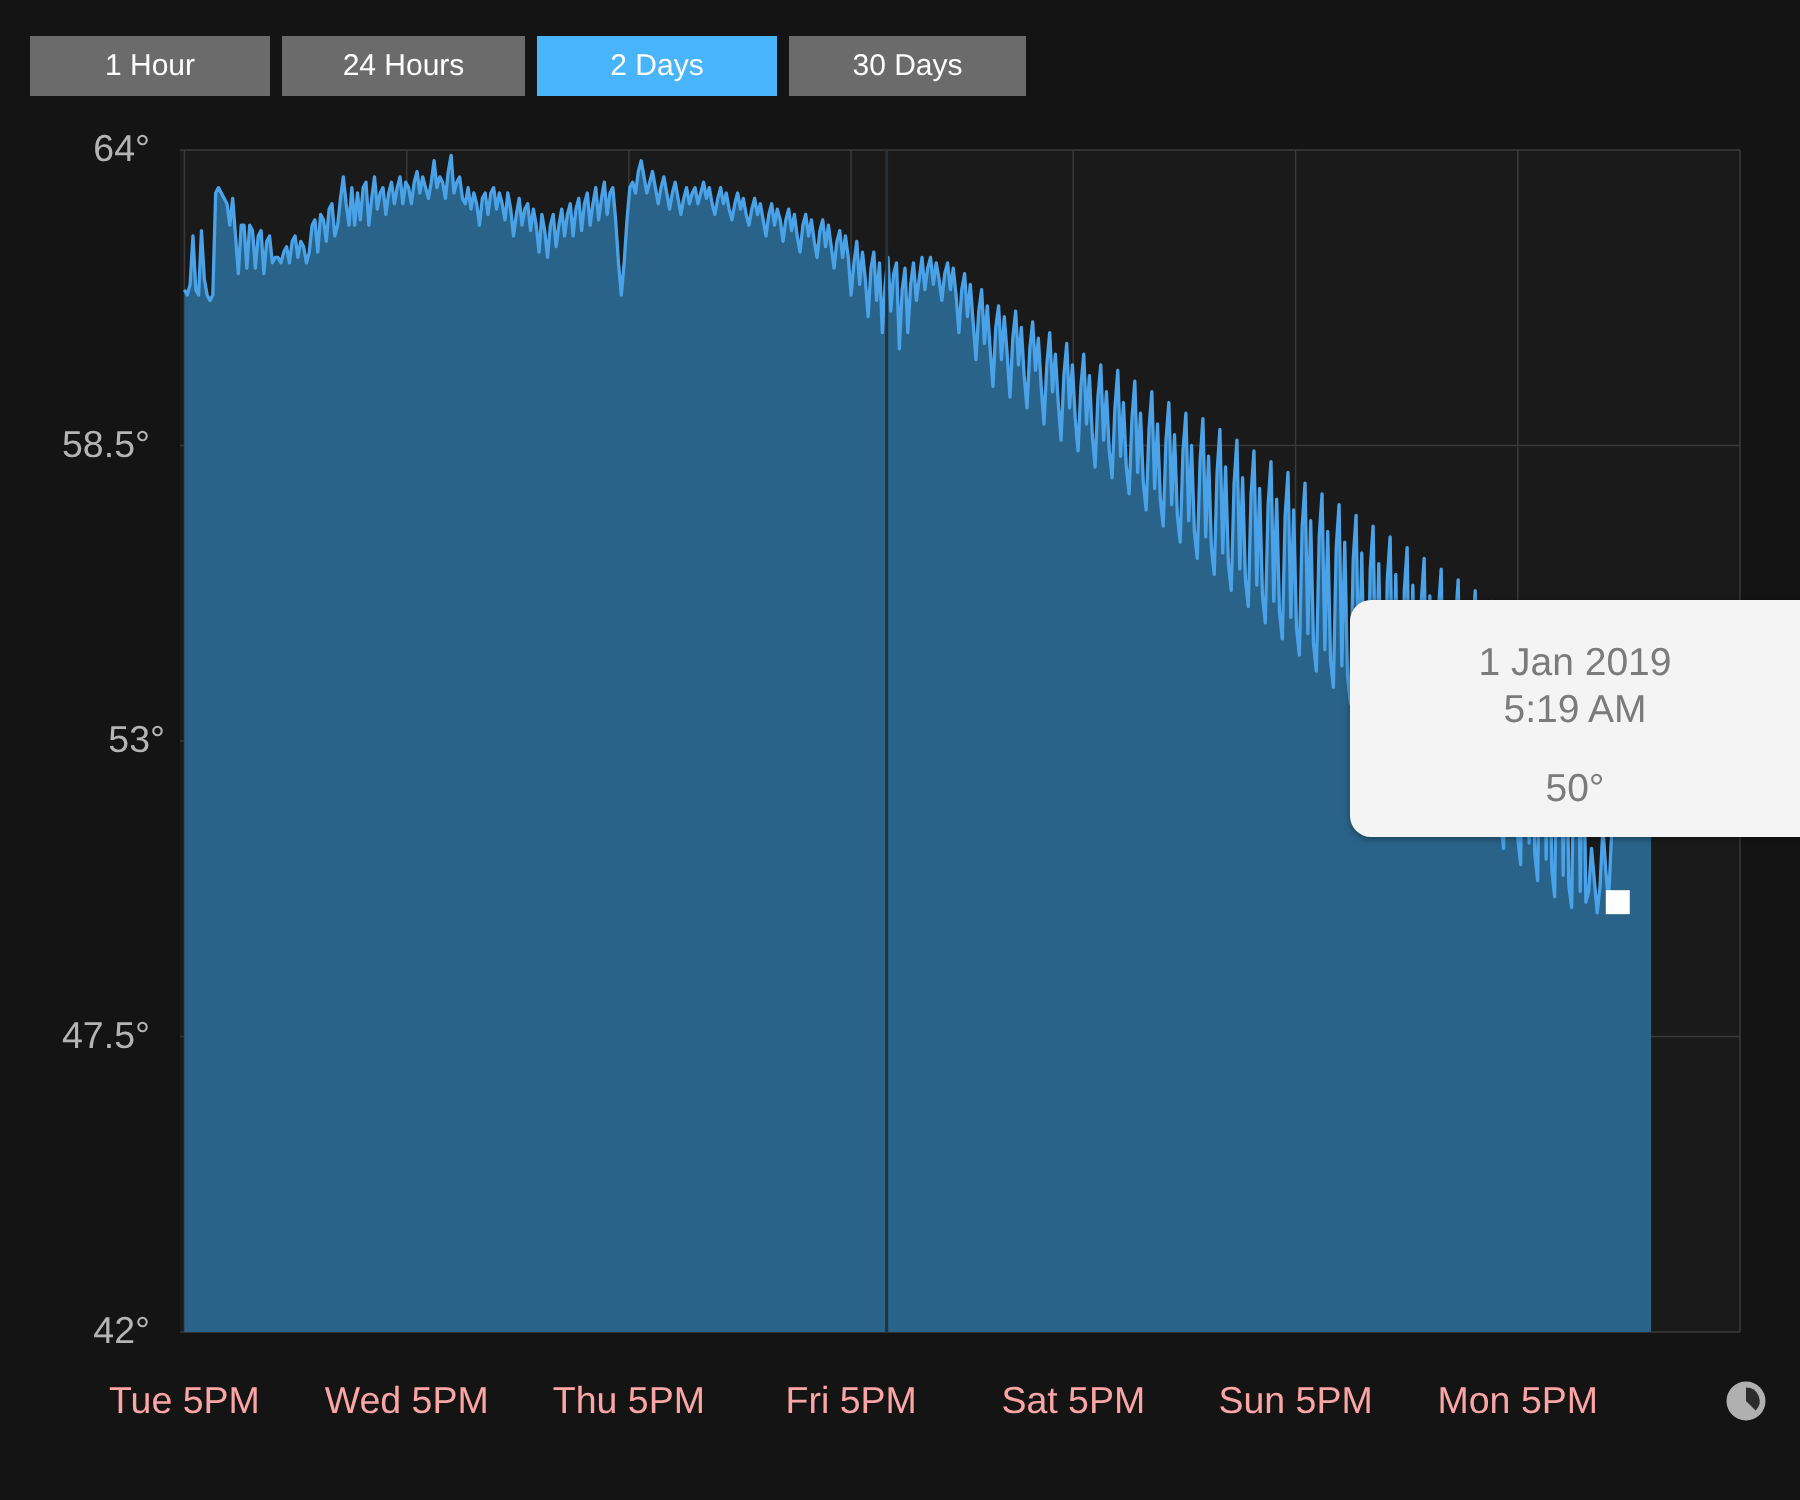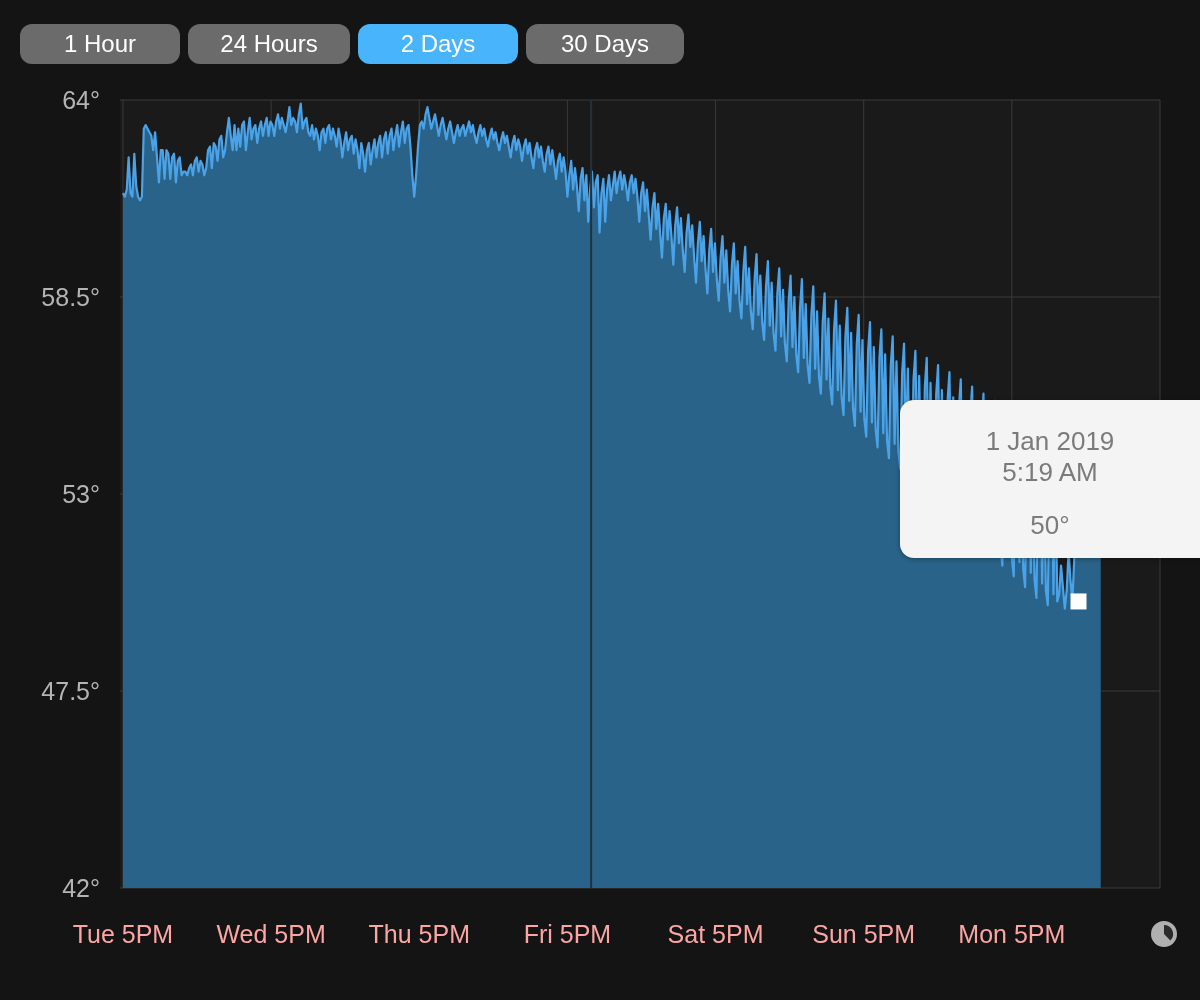--- a/index.html
+++ b/index.html
@@ -12,24 +12,24 @@
   }
   
   #toolbar{
     position:absolute;left:0;top:0;width:1200px;height:88px;
   }
   .range-group{
     position:absolute;left:20px;top:24px;display:flex;gap:8px;
   }
   .range-btn{
     height:40px;
-    border-radius:12px;
+    border-radius:0;
     background:#6b6b6b;
     color:#ffffff;
-    font-size:24px;
+    font-size:20px;
     line-height:40px;
     padding:0 20px;
     text-align:center;
     box-sizing:border-box;
     white-space:nowrap;
     cursor:default;
     user-select:none;
   }
   .range-btn.active{ background:#47b4fb; }
   #btn-1h{width:160px;}
@@ -125,21 +125,21 @@
       <line x1="1011.8518518518518" y1="12" x2="1011.8518518518518" y2="800" stroke="#3a3a3a" stroke-width="1"></line>
       <line x1="1160" y1="12" x2="1160" y2="800" stroke="#3a3a3a" stroke-width="1"></line>
       <path d="M 122.96296296296296 800 L 122.96296296296296 105.12727272727284 L 124.85 108.71 L 126.75 101.55 L 128.64 69.31 L 130.53 105.13 L 132.42 108.71 L 134.31 65.73 L 136.20 97.96 L 138.09 108.71 L 139.98 112.29 L 141.88 108.71 L 143.77 40.65 L 145.66 37.07 L 147.55 40.65 L 149.44 44.24 L 151.33 47.82 L 153.22 62.15 L 155.11 44.24 L 157.01 69.31 L 158.90 94.38 L 160.79 62.15 L 162.68 62.15 L 164.57 90.80 L 166.46 62.15 L 168.35 65.73 L 170.24 90.80 L 172.14 69.31 L 174.03 65.73 L 175.92 94.38 L 177.81 72.89 L 179.70 69.31 L 181.59 87.22 L 183.48 83.64 L 185.37 83.64 L 187.27 87.22 L 189.16 80.05 L 191.05 76.47 L 192.94 87.22 L 194.83 72.89 L 196.72 69.31 L 198.61 83.64 L 200.50 72.89 L 202.40 76.47 L 204.29 87.22 L 206.18 80.05 L 208.07 62.15 L 209.96 58.56 L 211.85 80.05 L 213.74 54.98 L 215.63 58.56 L 217.53 72.89 L 219.42 51.40 L 221.31 47.82 L 223.20 69.31 L 225.09 62.15 L 226.98 44.24 L 228.87 29.91 L 230.76 47.82 L 232.66 62.15 L 234.55 37.07 L 236.44 62.15 L 238.33 40.65 L 240.22 58.56 L 242.11 37.07 L 244.00 33.49 L 245.89 62.15 L 247.79 44.24 L 249.68 29.91 L 251.57 51.40 L 253.46 40.65 L 255.35 37.07 L 257.24 54.98 L 259.13 40.65 L 261.02 33.49 L 262.92 47.82 L 264.81 37.07 L 266.70 29.91 L 268.59 47.82 L 270.48 33.49 L 272.37 37.07 L 274.26 47.82 L 276.15 33.49 L 278.05 26.33 L 279.94 40.65 L 281.83 29.91 L 283.72 37.07 L 285.61 44.24 L 287.50 33.49 L 289.39 19.16 L 291.28 37.07 L 293.18 29.91 L 295.07 33.49 L 296.96 44.24 L 298.85 26.33 L 300.74 15.58 L 302.63 40.65 L 304.52 33.49 L 306.41 29.91 L 308.31 44.24 L 310.20 47.82 L 312.09 37.07 L 313.98 51.40 L 315.87 40.65 L 317.76 47.82 L 319.65 62.15 L 321.54 44.24 L 323.44 40.65 L 325.33 54.98 L 327.22 40.65 L 329.11 37.07 L 331.00 51.40 L 332.89 40.65 L 334.78 47.82 L 336.67 58.56 L 338.57 40.65 L 340.46 51.40 L 342.35 69.31 L 344.24 54.98 L 346.13 44.24 L 348.02 62.15 L 349.91 51.40 L 351.80 47.82 L 353.70 65.73 L 355.59 51.40 L 357.48 62.15 L 359.37 80.05 L 361.26 54.98 L 363.15 65.73 L 365.04 83.64 L 366.93 62.15 L 368.83 54.98 L 370.72 76.47 L 372.61 62.15 L 374.50 51.40 L 376.39 69.31 L 378.28 54.98 L 380.17 47.82 L 382.06 69.31 L 383.96 51.40 L 385.85 44.24 L 387.74 65.73 L 389.63 47.82 L 391.52 40.65 L 393.41 62.15 L 395.30 47.82 L 397.19 37.07 L 399.09 58.56 L 400.98 44.24 L 402.87 33.49 L 404.76 54.98 L 406.65 40.65 L 408.54 37.07 L 410.43 58.56 L 412.32 87.22 L 414.22 108.71 L 416.11 87.22 L 418.00 58.56 L 419.89 37.07 L 421.78 33.49 L 423.67 40.65 L 425.56 26.33 L 427.45 19.16 L 429.35 29.91 L 431.24 40.65 L 433.13 33.49 L 435.02 26.33 L 436.91 37.07 L 438.80 47.82 L 440.69 37.07 L 442.58 29.91 L 444.48 40.65 L 446.37 51.40 L 448.26 40.65 L 450.15 33.49 L 452.04 44.24 L 453.93 54.98 L 455.82 44.24 L 457.71 37.07 L 459.61 47.82 L 461.50 40.65 L 463.39 37.07 L 465.28 47.82 L 467.17 40.65 L 469.06 33.49 L 470.95 44.24 L 472.84 37.07 L 474.74 47.82 L 476.63 54.98 L 478.52 44.24 L 480.41 37.07 L 482.30 47.82 L 484.19 40.65 L 486.08 51.40 L 487.97 58.56 L 489.87 47.82 L 491.76 40.65 L 493.65 51.40 L 495.54 44.24 L 497.43 54.98 L 499.32 62.15 L 501.21 51.40 L 503.10 44.24 L 505.00 54.98 L 506.89 47.82 L 508.78 58.56 L 510.67 69.31 L 512.56 54.98 L 514.45 47.82 L 516.34 62.15 L 518.23 51.40 L 520.13 58.56 L 522.02 72.89 L 523.91 58.56 L 525.80 51.40 L 527.69 65.73 L 529.58 54.98 L 531.47 69.31 L 533.36 80.05 L 535.26 62.15 L 537.15 54.98 L 539.04 69.31 L 540.93 58.56 L 542.82 72.89 L 544.71 83.64 L 546.60 65.73 L 548.49 58.56 L 550.39 76.47 L 552.28 62.15 L 554.17 76.47 L 556.06 90.80 L 557.95 72.89 L 559.84 65.73 L 561.73 83.64 L 563.62 69.31 L 565.52 83.64 L 567.41 108.71 L 569.30 87.22 L 571.19 72.89 L 573.08 101.55 L 574.97 80.05 L 576.86 97.96 L 578.75 123.04 L 580.65 90.80 L 582.54 80.05 L 584.43 112.29 L 586.32 87.22 L 588.21 133.78 L 590.10 101.55 L 591.99 83.64 L 593.88 119.45 L 595.78 94.38 L 597.67 87.22 L 599.56 144.53 L 601.45 105.13 L 603.34 90.80 L 605.23 133.78 L 607.12 101.55 L 609.01 87.22 L 610.91 112.29 L 612.80 97.96 L 614.69 83.64 L 616.58 105.13 L 618.47 90.80 L 620.36 83.64 L 622.25 101.55 L 624.14 87.22 L 626.04 97.96 L 627.93 112.29 L 629.82 94.38 L 631.71 87.22 L 633.60 105.13 L 635.49 90.80 L 637.38 108.71 L 639.28 133.78 L 641.17 105.13 L 643.06 94.38 L 644.95 123.04 L 646.84 101.55 L 648.73 126.62 L 650.62 151.69 L 652.51 119.45 L 654.41 105.13 L 656.30 140.95 L 658.19 115.87 L 660.08 144.53 L 661.97 169.60 L 663.86 130.20 L 665.75 115.87 L 667.64 151.69 L 669.54 123.04 L 671.43 148.11 L 673.32 176.76 L 675.21 137.36 L 677.10 119.45 L 678.99 155.27 L 680.88 130.20 L 682.77 162.44 L 684.67 183.93 L 686.56 144.53 L 688.45 126.62 L 690.34 158.85 L 692.23 137.36 L 694.12 169.60 L 696.01 194.67 L 697.90 155.27 L 699.80 133.78 L 701.69 173.18 L 703.58 148.11 L 705.47 180.35 L 707.36 205.42 L 709.25 162.44 L 711.14 140.95 L 713.03 183.93 L 714.93 155.27 L 716.82 191.09 L 718.71 212.58 L 720.60 169.60 L 722.49 148.11 L 724.38 194.67 L 726.27 162.44 L 728.16 201.84 L 730.06 223.33 L 731.95 176.76 L 733.84 155.27 L 735.73 205.42 L 737.62 173.18 L 739.51 212.58 L 741.40 230.49 L 743.29 183.93 L 745.19 158.85 L 747.08 216.16 L 748.97 180.35 L 750.86 223.33 L 752.75 241.24 L 754.64 191.09 L 756.53 166.02 L 758.42 226.91 L 760.32 187.51 L 762.21 234.07 L 764.10 251.98 L 765.99 198.25 L 767.88 173.18 L 769.77 237.65 L 771.66 194.67 L 773.55 244.82 L 775.45 262.73 L 777.34 205.42 L 779.23 180.35 L 781.12 248.40 L 783.01 201.84 L 784.90 255.56 L 786.79 273.47 L 788.68 212.58 L 790.58 187.51 L 792.47 259.15 L 794.36 209.00 L 796.25 266.31 L 798.14 284.22 L 800.03 219.75 L 801.92 191.09 L 803.81 269.89 L 805.71 216.16 L 807.60 277.05 L 809.49 294.96 L 811.38 226.91 L 813.27 198.25 L 815.16 280.64 L 817.05 223.33 L 818.94 287.80 L 820.84 305.71 L 822.73 234.07 L 824.62 205.42 L 826.51 291.38 L 828.40 230.49 L 830.29 298.55 L 832.18 316.45 L 834.07 241.24 L 835.97 212.58 L 837.86 302.13 L 839.75 237.65 L 841.64 309.29 L 843.53 327.20 L 845.42 248.40 L 847.31 219.75 L 849.20 312.87 L 851.10 244.82 L 852.99 320.04 L 854.88 337.95 L 856.77 255.56 L 858.66 226.91 L 860.55 323.62 L 862.44 251.98 L 864.33 330.78 L 866.23 348.69 L 868.12 262.73 L 870.01 234.07 L 871.90 334.36 L 873.79 259.15 L 875.68 341.53 L 877.57 359.44 L 879.46 269.89 L 881.36 241.24 L 883.25 345.11 L 885.14 266.31 L 887.03 352.27 L 888.92 370.18 L 890.81 277.05 L 892.70 248.40 L 894.59 355.85 L 896.49 273.47 L 898.38 363.02 L 900.27 380.93 L 902.16 284.22 L 904.05 255.56 L 905.94 366.60 L 907.83 280.64 L 909.72 373.76 L 911.62 391.67 L 913.51 291.38 L 915.40 262.73 L 917.29 377.35 L 919.18 287.80 L 921.07 384.51 L 922.96 402.42 L 924.85 298.55 L 926.75 269.89 L 928.64 388.09 L 930.53 294.96 L 932.42 395.25 L 934.31 413.16 L 936.20 305.71 L 938.09 277.05 L 939.98 398.84 L 941.88 302.13 L 943.77 406.00 L 945.66 423.91 L 947.55 312.87 L 949.44 284.22 L 951.33 409.58 L 953.22 309.29 L 955.11 416.75 L 957.01 434.65 L 958.90 320.04 L 960.79 291.38 L 962.68 420.33 L 964.57 316.45 L 966.46 427.49 L 968.35 445.40 L 970.24 327.20 L 972.14 298.55 L 974.03 431.07 L 975.92 323.62 L 977.81 438.24 L 979.70 456.15 L 981.59 334.36 L 983.48 305.71 L 985.37 441.82 L 987.27 330.78 L 989.16 448.98 L 991.05 466.89 L 992.94 341.53 L 994.83 312.87 L 996.72 452.56 L 998.61 337.95 L 1000.50 459.73 L 1002.40 477.64 L 1004.29 348.69 L 1006.18 320.04 L 1008.07 463.31 L 1009.96 345.11 L 1011.85 470.47 L 1013.74 488.38 L 1015.63 355.85 L 1017.53 327.20 L 1019.42 474.05 L 1021.31 352.27 L 1023.20 481.22 L 1025.09 499.13 L 1026.98 363.02 L 1028.87 334.36 L 1030.76 484.80 L 1032.66 359.44 L 1034.55 491.96 L 1036.44 509.87 L 1038.33 370.18 L 1040.22 341.53 L 1042.11 495.55 L 1044.00 366.60 L 1045.89 502.71 L 1047.79 517.04 L 1049.68 377.35 L 1051.57 348.69 L 1053.46 506.29 L 1055.35 373.76 L 1057.24 513.45 L 1059.13 506.29 L 1061.02 477.64 L 1062.92 499.13 L 1064.81 520.62 L 1066.70 502.71 L 1068.59 463.31 L 1070.48 491.96 L 1072.37 513.45 L 1074.26 470.47 L 1076.15 441.82 L 1078.05 459.73 L 1079.94 427.49 L 1081.83 406.00 L 1083.72 420.33 L 1085.61 391.67 L 1087.50 377.35 L 1089.39 398.84 L 1091.28 384.51 L 1093.18 391.67 L 1095.07 406.00 L 1096.96 380.93 L 1098.85 370.18 L 1100.74 388.09 L 1100.7407407407406 800 Z" fill="#2a6389" stroke="none"></path>
       <path d="M 122.96296296296296 105.12727272727284 L 124.85 108.71 L 126.75 101.55 L 128.64 69.31 L 130.53 105.13 L 132.42 108.71 L 134.31 65.73 L 136.20 97.96 L 138.09 108.71 L 139.98 112.29 L 141.88 108.71 L 143.77 40.65 L 145.66 37.07 L 147.55 40.65 L 149.44 44.24 L 151.33 47.82 L 153.22 62.15 L 155.11 44.24 L 157.01 69.31 L 158.90 94.38 L 160.79 62.15 L 162.68 62.15 L 164.57 90.80 L 166.46 62.15 L 168.35 65.73 L 170.24 90.80 L 172.14 69.31 L 174.03 65.73 L 175.92 94.38 L 177.81 72.89 L 179.70 69.31 L 181.59 87.22 L 183.48 83.64 L 185.37 83.64 L 187.27 87.22 L 189.16 80.05 L 191.05 76.47 L 192.94 87.22 L 194.83 72.89 L 196.72 69.31 L 198.61 83.64 L 200.50 72.89 L 202.40 76.47 L 204.29 87.22 L 206.18 80.05 L 208.07 62.15 L 209.96 58.56 L 211.85 80.05 L 213.74 54.98 L 215.63 58.56 L 217.53 72.89 L 219.42 51.40 L 221.31 47.82 L 223.20 69.31 L 225.09 62.15 L 226.98 44.24 L 228.87 29.91 L 230.76 47.82 L 232.66 62.15 L 234.55 37.07 L 236.44 62.15 L 238.33 40.65 L 240.22 58.56 L 242.11 37.07 L 244.00 33.49 L 245.89 62.15 L 247.79 44.24 L 249.68 29.91 L 251.57 51.40 L 253.46 40.65 L 255.35 37.07 L 257.24 54.98 L 259.13 40.65 L 261.02 33.49 L 262.92 47.82 L 264.81 37.07 L 266.70 29.91 L 268.59 47.82 L 270.48 33.49 L 272.37 37.07 L 274.26 47.82 L 276.15 33.49 L 278.05 26.33 L 279.94 40.65 L 281.83 29.91 L 283.72 37.07 L 285.61 44.24 L 287.50 33.49 L 289.39 19.16 L 291.28 37.07 L 293.18 29.91 L 295.07 33.49 L 296.96 44.24 L 298.85 26.33 L 300.74 15.58 L 302.63 40.65 L 304.52 33.49 L 306.41 29.91 L 308.31 44.24 L 310.20 47.82 L 312.09 37.07 L 313.98 51.40 L 315.87 40.65 L 317.76 47.82 L 319.65 62.15 L 321.54 44.24 L 323.44 40.65 L 325.33 54.98 L 327.22 40.65 L 329.11 37.07 L 331.00 51.40 L 332.89 40.65 L 334.78 47.82 L 336.67 58.56 L 338.57 40.65 L 340.46 51.40 L 342.35 69.31 L 344.24 54.98 L 346.13 44.24 L 348.02 62.15 L 349.91 51.40 L 351.80 47.82 L 353.70 65.73 L 355.59 51.40 L 357.48 62.15 L 359.37 80.05 L 361.26 54.98 L 363.15 65.73 L 365.04 83.64 L 366.93 62.15 L 368.83 54.98 L 370.72 76.47 L 372.61 62.15 L 374.50 51.40 L 376.39 69.31 L 378.28 54.98 L 380.17 47.82 L 382.06 69.31 L 383.96 51.40 L 385.85 44.24 L 387.74 65.73 L 389.63 47.82 L 391.52 40.65 L 393.41 62.15 L 395.30 47.82 L 397.19 37.07 L 399.09 58.56 L 400.98 44.24 L 402.87 33.49 L 404.76 54.98 L 406.65 40.65 L 408.54 37.07 L 410.43 58.56 L 412.32 87.22 L 414.22 108.71 L 416.11 87.22 L 418.00 58.56 L 419.89 37.07 L 421.78 33.49 L 423.67 40.65 L 425.56 26.33 L 427.45 19.16 L 429.35 29.91 L 431.24 40.65 L 433.13 33.49 L 435.02 26.33 L 436.91 37.07 L 438.80 47.82 L 440.69 37.07 L 442.58 29.91 L 444.48 40.65 L 446.37 51.40 L 448.26 40.65 L 450.15 33.49 L 452.04 44.24 L 453.93 54.98 L 455.82 44.24 L 457.71 37.07 L 459.61 47.82 L 461.50 40.65 L 463.39 37.07 L 465.28 47.82 L 467.17 40.65 L 469.06 33.49 L 470.95 44.24 L 472.84 37.07 L 474.74 47.82 L 476.63 54.98 L 478.52 44.24 L 480.41 37.07 L 482.30 47.82 L 484.19 40.65 L 486.08 51.40 L 487.97 58.56 L 489.87 47.82 L 491.76 40.65 L 493.65 51.40 L 495.54 44.24 L 497.43 54.98 L 499.32 62.15 L 501.21 51.40 L 503.10 44.24 L 505.00 54.98 L 506.89 47.82 L 508.78 58.56 L 510.67 69.31 L 512.56 54.98 L 514.45 47.82 L 516.34 62.15 L 518.23 51.40 L 520.13 58.56 L 522.02 72.89 L 523.91 58.56 L 525.80 51.40 L 527.69 65.73 L 529.58 54.98 L 531.47 69.31 L 533.36 80.05 L 535.26 62.15 L 537.15 54.98 L 539.04 69.31 L 540.93 58.56 L 542.82 72.89 L 544.71 83.64 L 546.60 65.73 L 548.49 58.56 L 550.39 76.47 L 552.28 62.15 L 554.17 76.47 L 556.06 90.80 L 557.95 72.89 L 559.84 65.73 L 561.73 83.64 L 563.62 69.31 L 565.52 83.64 L 567.41 108.71 L 569.30 87.22 L 571.19 72.89 L 573.08 101.55 L 574.97 80.05 L 576.86 97.96 L 578.75 123.04 L 580.65 90.80 L 582.54 80.05 L 584.43 112.29 L 586.32 87.22 L 588.21 133.78 L 590.10 101.55 L 591.99 83.64 L 593.88 119.45 L 595.78 94.38 L 597.67 87.22 L 599.56 144.53 L 601.45 105.13 L 603.34 90.80 L 605.23 133.78 L 607.12 101.55 L 609.01 87.22 L 610.91 112.29 L 612.80 97.96 L 614.69 83.64 L 616.58 105.13 L 618.47 90.80 L 620.36 83.64 L 622.25 101.55 L 624.14 87.22 L 626.04 97.96 L 627.93 112.29 L 629.82 94.38 L 631.71 87.22 L 633.60 105.13 L 635.49 90.80 L 637.38 108.71 L 639.28 133.78 L 641.17 105.13 L 643.06 94.38 L 644.95 123.04 L 646.84 101.55 L 648.73 126.62 L 650.62 151.69 L 652.51 119.45 L 654.41 105.13 L 656.30 140.95 L 658.19 115.87 L 660.08 144.53 L 661.97 169.60 L 663.86 130.20 L 665.75 115.87 L 667.64 151.69 L 669.54 123.04 L 671.43 148.11 L 673.32 176.76 L 675.21 137.36 L 677.10 119.45 L 678.99 155.27 L 680.88 130.20 L 682.77 162.44 L 684.67 183.93 L 686.56 144.53 L 688.45 126.62 L 690.34 158.85 L 692.23 137.36 L 694.12 169.60 L 696.01 194.67 L 697.90 155.27 L 699.80 133.78 L 701.69 173.18 L 703.58 148.11 L 705.47 180.35 L 707.36 205.42 L 709.25 162.44 L 711.14 140.95 L 713.03 183.93 L 714.93 155.27 L 716.82 191.09 L 718.71 212.58 L 720.60 169.60 L 722.49 148.11 L 724.38 194.67 L 726.27 162.44 L 728.16 201.84 L 730.06 223.33 L 731.95 176.76 L 733.84 155.27 L 735.73 205.42 L 737.62 173.18 L 739.51 212.58 L 741.40 230.49 L 743.29 183.93 L 745.19 158.85 L 747.08 216.16 L 748.97 180.35 L 750.86 223.33 L 752.75 241.24 L 754.64 191.09 L 756.53 166.02 L 758.42 226.91 L 760.32 187.51 L 762.21 234.07 L 764.10 251.98 L 765.99 198.25 L 767.88 173.18 L 769.77 237.65 L 771.66 194.67 L 773.55 244.82 L 775.45 262.73 L 777.34 205.42 L 779.23 180.35 L 781.12 248.40 L 783.01 201.84 L 784.90 255.56 L 786.79 273.47 L 788.68 212.58 L 790.58 187.51 L 792.47 259.15 L 794.36 209.00 L 796.25 266.31 L 798.14 284.22 L 800.03 219.75 L 801.92 191.09 L 803.81 269.89 L 805.71 216.16 L 807.60 277.05 L 809.49 294.96 L 811.38 226.91 L 813.27 198.25 L 815.16 280.64 L 817.05 223.33 L 818.94 287.80 L 820.84 305.71 L 822.73 234.07 L 824.62 205.42 L 826.51 291.38 L 828.40 230.49 L 830.29 298.55 L 832.18 316.45 L 834.07 241.24 L 835.97 212.58 L 837.86 302.13 L 839.75 237.65 L 841.64 309.29 L 843.53 327.20 L 845.42 248.40 L 847.31 219.75 L 849.20 312.87 L 851.10 244.82 L 852.99 320.04 L 854.88 337.95 L 856.77 255.56 L 858.66 226.91 L 860.55 323.62 L 862.44 251.98 L 864.33 330.78 L 866.23 348.69 L 868.12 262.73 L 870.01 234.07 L 871.90 334.36 L 873.79 259.15 L 875.68 341.53 L 877.57 359.44 L 879.46 269.89 L 881.36 241.24 L 883.25 345.11 L 885.14 266.31 L 887.03 352.27 L 888.92 370.18 L 890.81 277.05 L 892.70 248.40 L 894.59 355.85 L 896.49 273.47 L 898.38 363.02 L 900.27 380.93 L 902.16 284.22 L 904.05 255.56 L 905.94 366.60 L 907.83 280.64 L 909.72 373.76 L 911.62 391.67 L 913.51 291.38 L 915.40 262.73 L 917.29 377.35 L 919.18 287.80 L 921.07 384.51 L 922.96 402.42 L 924.85 298.55 L 926.75 269.89 L 928.64 388.09 L 930.53 294.96 L 932.42 395.25 L 934.31 413.16 L 936.20 305.71 L 938.09 277.05 L 939.98 398.84 L 941.88 302.13 L 943.77 406.00 L 945.66 423.91 L 947.55 312.87 L 949.44 284.22 L 951.33 409.58 L 953.22 309.29 L 955.11 416.75 L 957.01 434.65 L 958.90 320.04 L 960.79 291.38 L 962.68 420.33 L 964.57 316.45 L 966.46 427.49 L 968.35 445.40 L 970.24 327.20 L 972.14 298.55 L 974.03 431.07 L 975.92 323.62 L 977.81 438.24 L 979.70 456.15 L 981.59 334.36 L 983.48 305.71 L 985.37 441.82 L 987.27 330.78 L 989.16 448.98 L 991.05 466.89 L 992.94 341.53 L 994.83 312.87 L 996.72 452.56 L 998.61 337.95 L 1000.50 459.73 L 1002.40 477.64 L 1004.29 348.69 L 1006.18 320.04 L 1008.07 463.31 L 1009.96 345.11 L 1011.85 470.47 L 1013.74 488.38 L 1015.63 355.85 L 1017.53 327.20 L 1019.42 474.05 L 1021.31 352.27 L 1023.20 481.22 L 1025.09 499.13 L 1026.98 363.02 L 1028.87 334.36 L 1030.76 484.80 L 1032.66 359.44 L 1034.55 491.96 L 1036.44 509.87 L 1038.33 370.18 L 1040.22 341.53 L 1042.11 495.55 L 1044.00 366.60 L 1045.89 502.71 L 1047.79 517.04 L 1049.68 377.35 L 1051.57 348.69 L 1053.46 506.29 L 1055.35 373.76 L 1057.24 513.45 L 1059.13 506.29 L 1061.02 477.64 L 1062.92 499.13 L 1064.81 520.62 L 1066.70 502.71 L 1068.59 463.31 L 1070.48 491.96 L 1072.37 513.45 L 1074.26 470.47 L 1076.15 441.82 L 1078.05 459.73 L 1079.94 427.49 L 1081.83 406.00 L 1083.72 420.33 L 1085.61 391.67 L 1087.50 377.35 L 1089.39 398.84 L 1091.28 384.51 L 1093.18 391.67 L 1095.07 406.00 L 1096.96 380.93 L 1098.85 370.18 L 1100.74 388.09" fill="none" stroke="#4aa3e8" stroke-width="2.2" stroke-linejoin="round"></path>
       <line x1="591.1111111111111" y1="12" x2="591.1111111111111" y2="800" stroke="#23313c" stroke-width="2"></line>
       <rect x="1070.5185185185187" y="505.4545454545455" width="16" height="16" fill="#ffffff"></rect>
     </svg>
   <div id="ytick-layer">
       <div class="ytick" style="top: 12px;">64°</div>
       <div class="ytick" style="top: 209px;">58.5°</div>
-      <div class="ytick" style="top: 406px;">53°</div>
+      <div class="ytick" style="top: 406px; margin-left: 10px;">53°</div>
       <div class="ytick" style="top: 603px;">47.5°</div>
       <div class="ytick" style="top: 800px;">42°</div>
     </div>
   <div id="xtick-layer">
       <div class="xtick" style="left: 122.963px;">Tue 5PM</div>
       <div class="xtick" style="left: 271.111px;">Wed 5PM</div>
       <div class="xtick" style="left: 419.259px;">Thu 5PM</div>
       <div class="xtick" style="left: 567.407px;">Fri 5PM</div>
       <div class="xtick" style="left: 715.556px;">Sat 5PM</div>
       <div class="xtick" style="left: 863.704px;">Sun 5PM</div>

